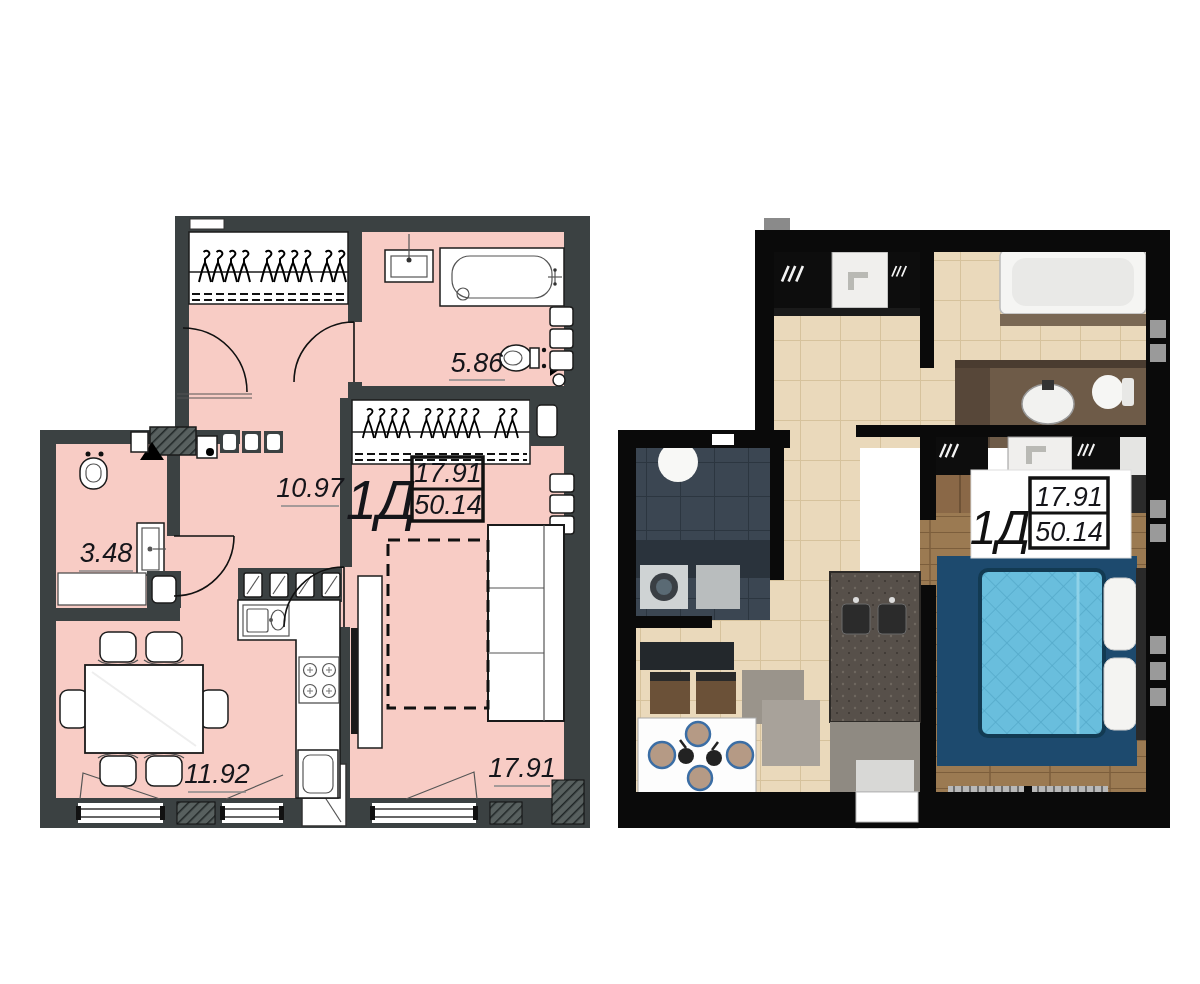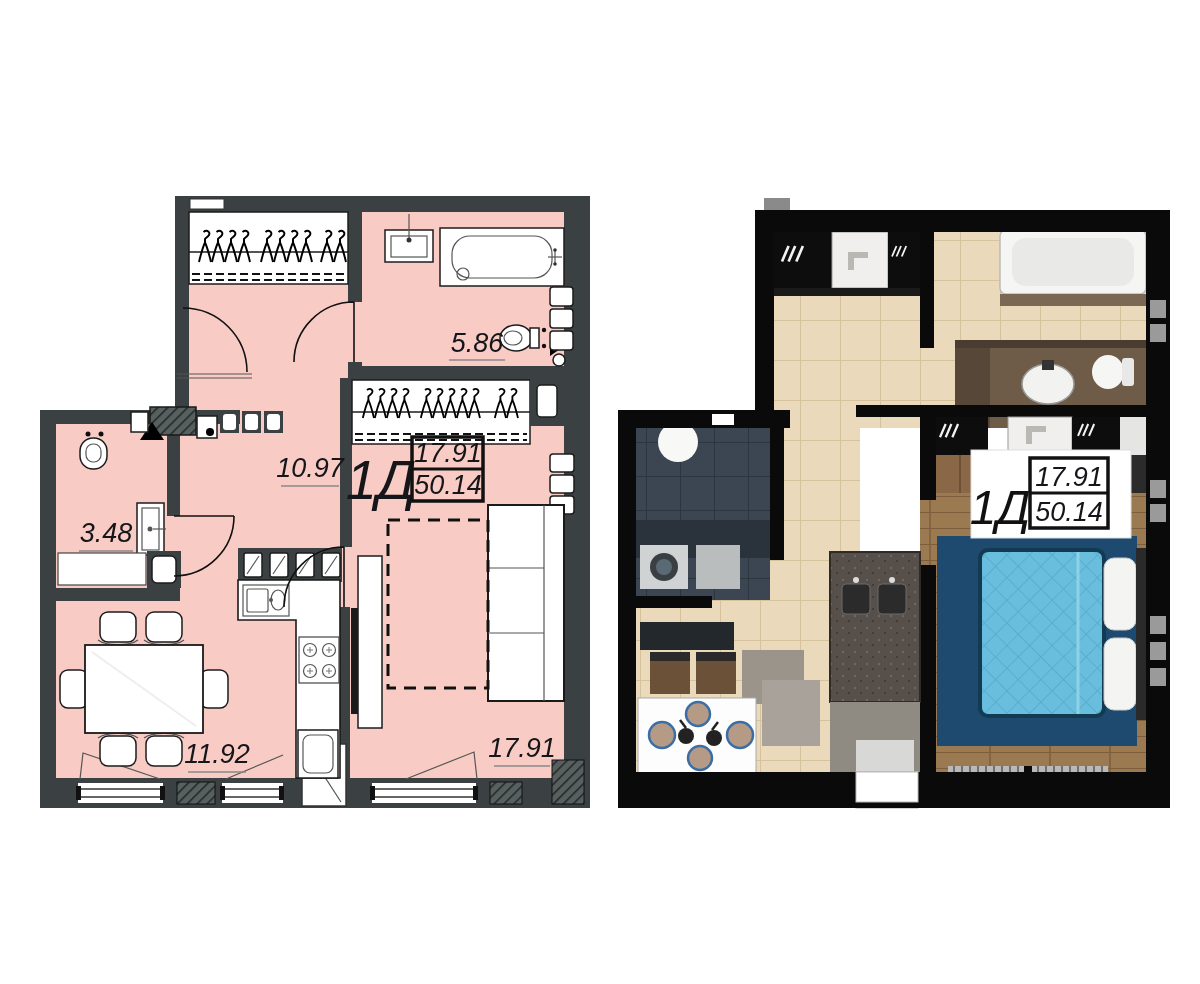--- a/index.html
+++ b/index.html
@@ -1,17 +1,17 @@
 <!DOCTYPE html>
 <html><head>
 <meta charset="utf-8">
 <style>
   html,body{margin:0;padding:0;background:#ffffff;}
   #canvas{position:relative;width:1200px;height:904px;background:#ffffff;overflow:hidden;
-          font-family:"Liberation Sans",sans-serif;}
+          font-family:"Liberation Sans",sans-serif;margin-top:20px;}
   svg{position:absolute;left:0;top:0;}
   .wall2d{fill:#3b4142;}
   .w{fill:#ffffff;stroke:#1c1c1c;stroke-width:1.5;}
   .thinr{fill:none;stroke:#555;stroke-width:1.2;}
   .ln{fill:none;stroke:#1c1c1c;stroke-width:1.6;}
   .arc{fill:none;stroke:#111;stroke-width:1.6;}
   .sill{stroke:#333;stroke-width:1.5;}
   .lbl{font:italic 27px "Liberation Sans",sans-serif;fill:#15151a;}
   .big2d{font:italic 56px "Liberation Sans",sans-serif;fill:#15151a;}
   .boxnum{font:italic 27px "Liberation Sans",sans-serif;fill:#15151a;}

